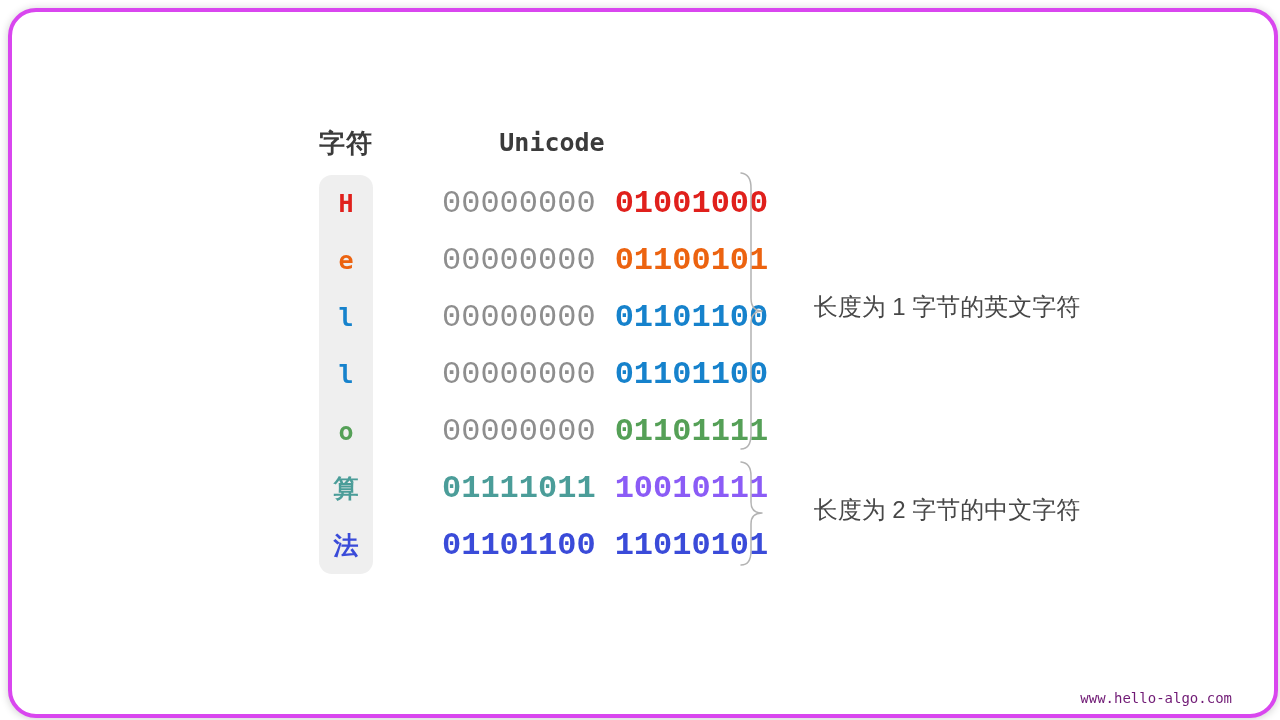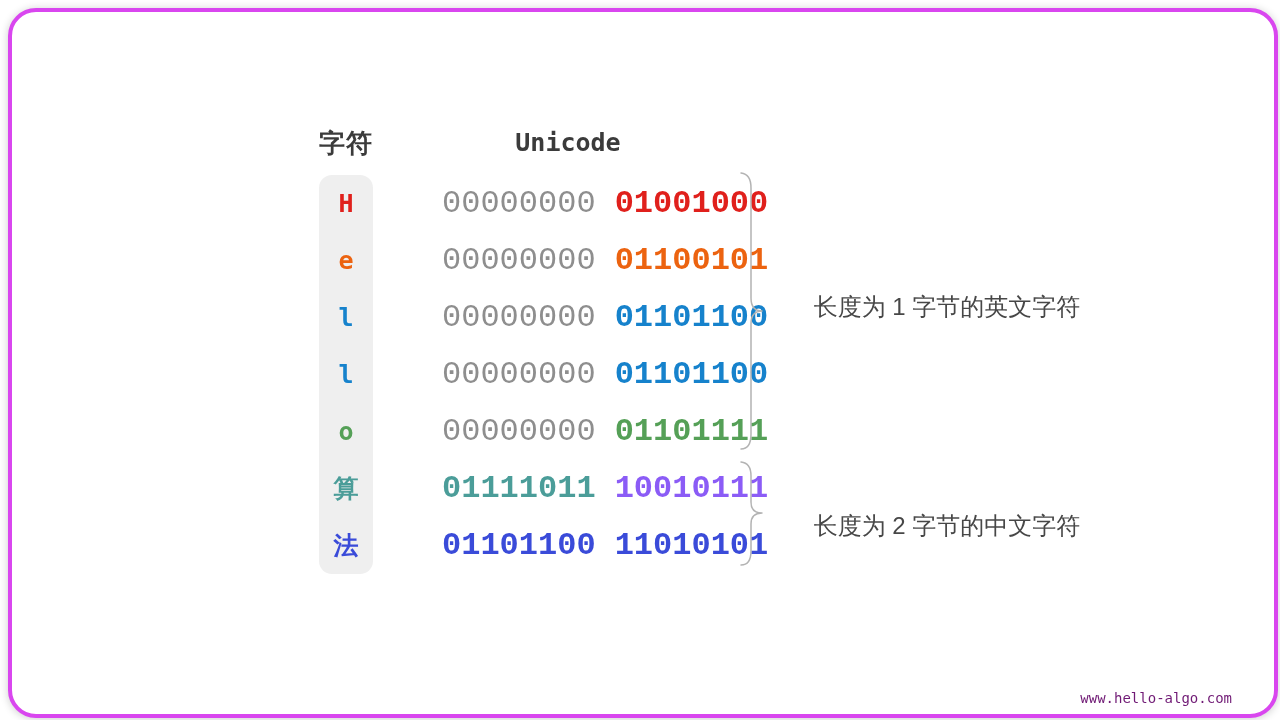--- a/index.html
+++ b/index.html
@@ -23,21 +23,21 @@
   .hdr {
     position: absolute;
     top: 114px;
     text-align: center;
     font-weight: bold;
     font-size: 26px;
     line-height: 34px;
   }
   .hdr-char { left: 303px; width: 62px; letter-spacing: 1px; }
   .hdr-unicode {
-    left: 430px; width: 252px;
+    left: 414px; width: 252px;
     font-family: "DejaVu Sans Mono", "Liberation Mono", monospace;
     font-size: 25px;
   }
   .char-col-bg {
     position: absolute;
     left: 307px; top: 163px;
     width: 54px; height: 399px;
     background: #efefef;
     border-radius: 13px;
   }
@@ -160,19 +160,19 @@
   </svg>
 
   <svg class="brace" style="left:726px; top:449px;" width="26" height="105" viewBox="0 0 26 105">
     <path d="M3 1 Q13 2 13 15 L13 41 Q13 52 24 52 Q13 52 13 63 L13 90 Q13 104 3 104" style="stroke: rgb(179, 179, 179);"></path>
   </svg>
 
   <div class="annotation" style="left:750px; top:264px;">
     <div class="line1" style="color: rgb(71, 71, 71);">长度为 1 字节的英文字符</div>
   </div>
 
-  <div class="annotation" style="left:750px; top:483px;">
+  <div class="annotation" style="left:750px; top:467px;">
     <div class="line1" style="color: rgb(71, 71, 71);">长度为 2 字节的中文字符</div>
   </div>
 
   <div class="watermark" style="color: #701a75;">www.hello-algo.com</div>
 
 </div>
 
 </body></html>

